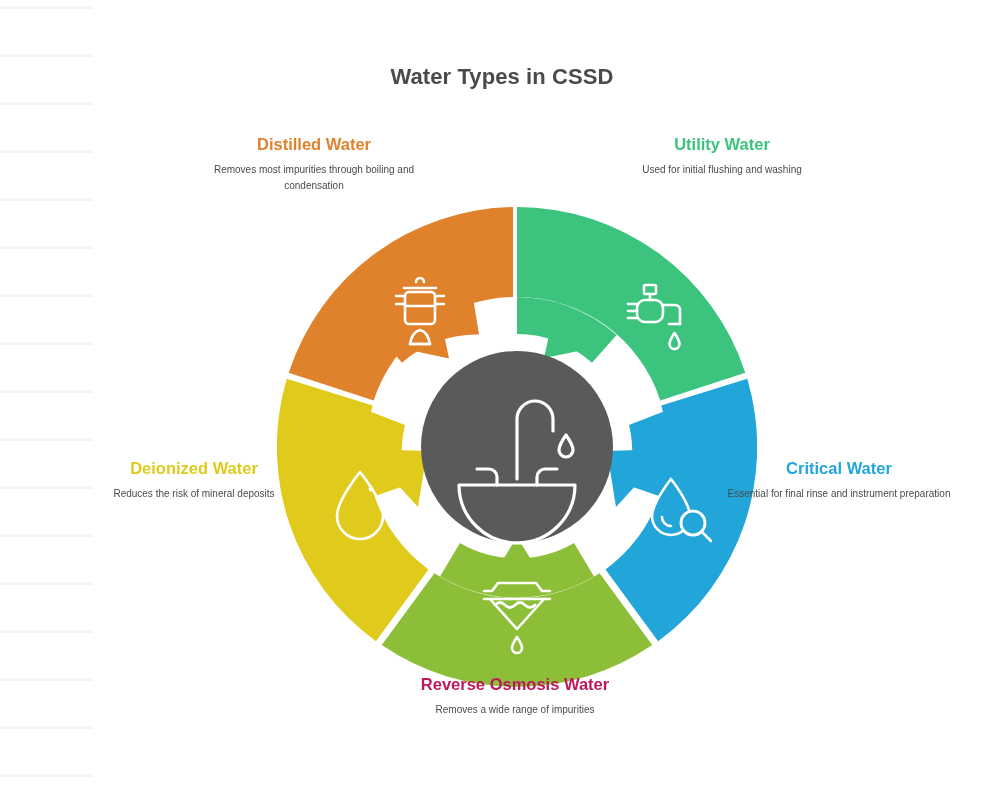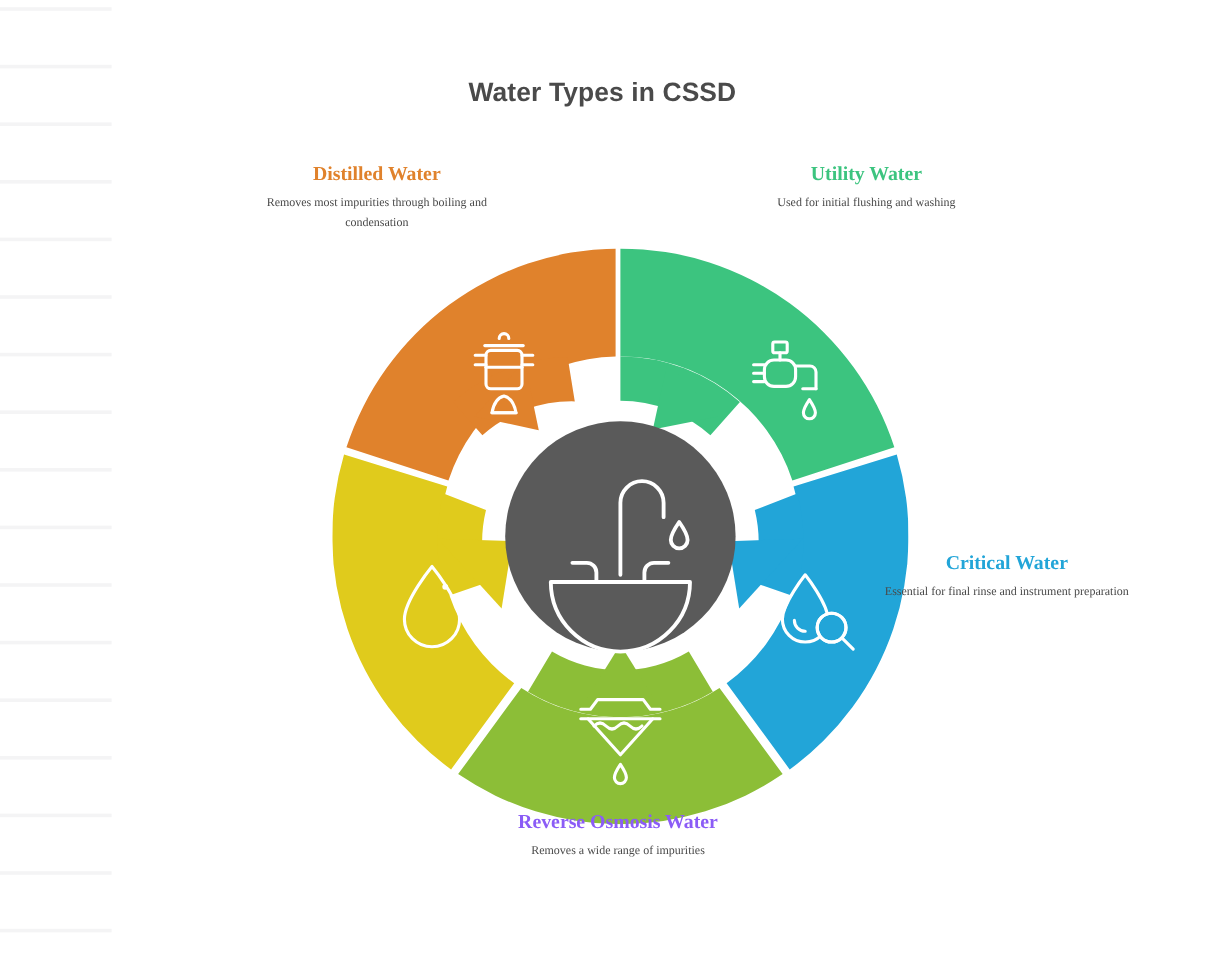--- a/index.html
+++ b/index.html
@@ -54,21 +54,21 @@
   #wheel {
     position: absolute;
     left: 277px;
     top: 207px;
     width: 480px;
     height: 480px;
   }
   #wheel svg { display: block; }
 
   
-  .callout { position: absolute; font-family: Liberation Serif, serif; }
+  .callout { position: absolute; }
   .callout .c-title {
     font-size: 16.5px;
     font-weight: bold;
     line-height: 1.3;
     margin-bottom: 7px;
   }
   .callout .c-body {
     font-size: 10px;
     font-weight: normal;
     color: #4a4a4a;
@@ -285,19 +285,23 @@
   <div class="callout" id="callout-utility">
     <div class="c-title" style="color:#3cc47f;">Utility Water</div>
     <div class="c-body">Used for initial flushing and washing</div>
   </div>
 
   <div class="callout" id="callout-critical">
     <div class="c-title" style="color:#22a5d8;">Critical Water</div>
     <div class="c-body">Essential for final rinse and instrument preparation</div>
   </div>
 
+  <div class="callout" id="callout-deionized">
+    <div class="c-title" style="color:#e0cb1c;">Deionized Water</div>
+    <div class="c-body">Reduces the risk of mineral deposits</div>
+  </div>
 
   <div class="callout" id="callout-ro">
-    <div class="c-title" style="color:#8b5cf6;">Reverse Osmosis Water</div>
+    <div class="c-title" style="color:#be185d;">Reverse Osmosis Water</div>
     <div class="c-body">Removes a wide range of impurities</div>
   </div>
 
 </div>
 
 </body></html>

